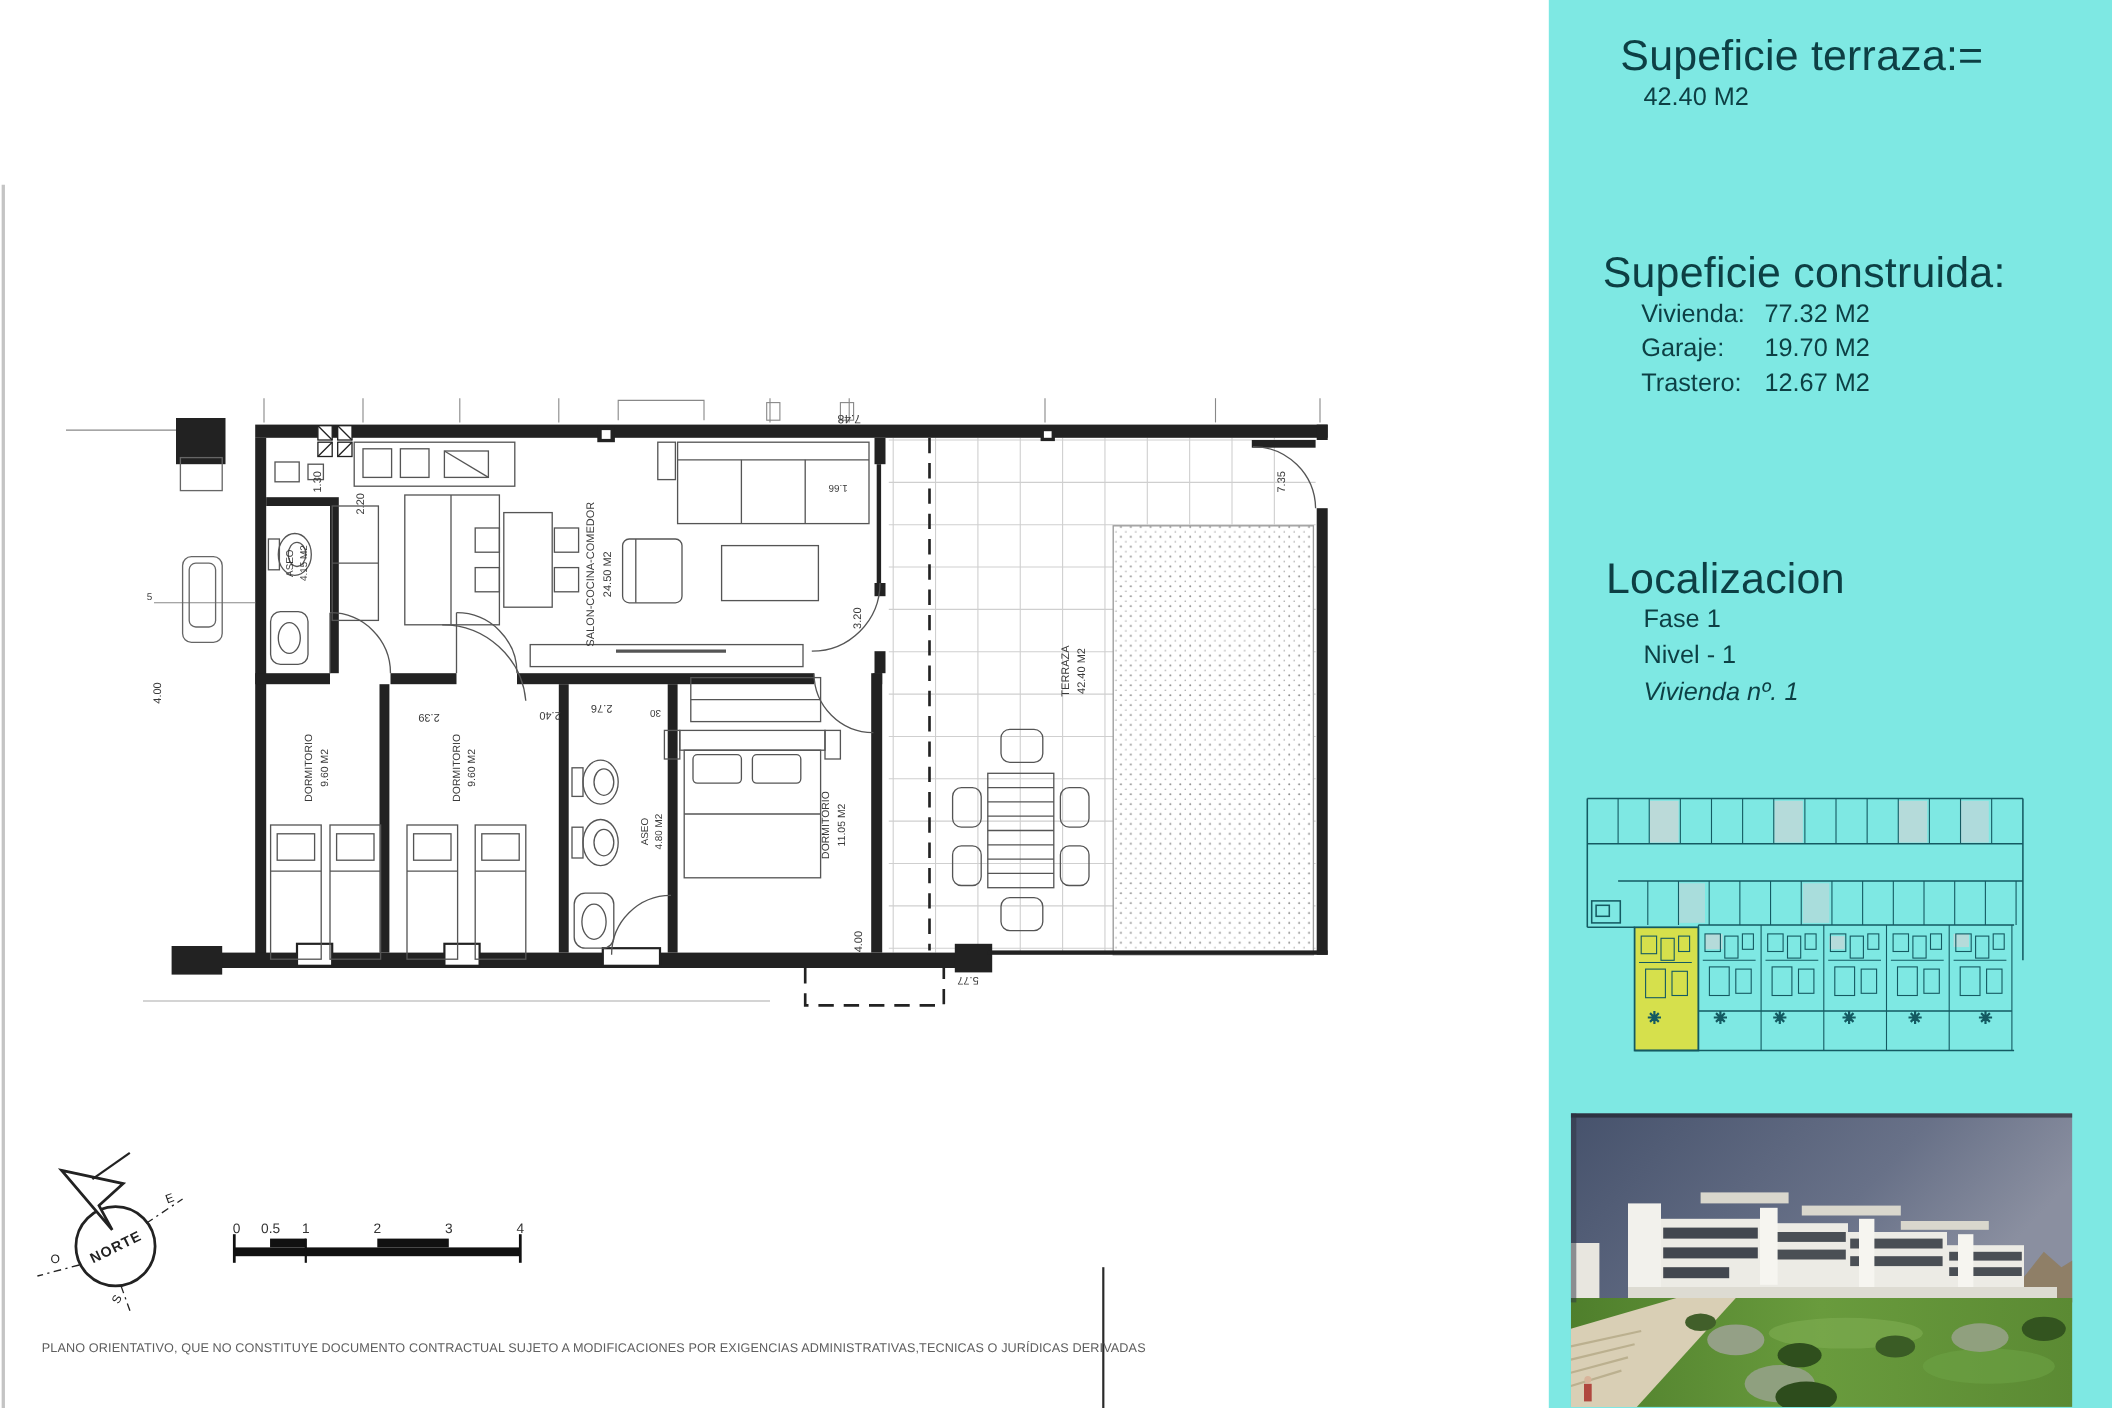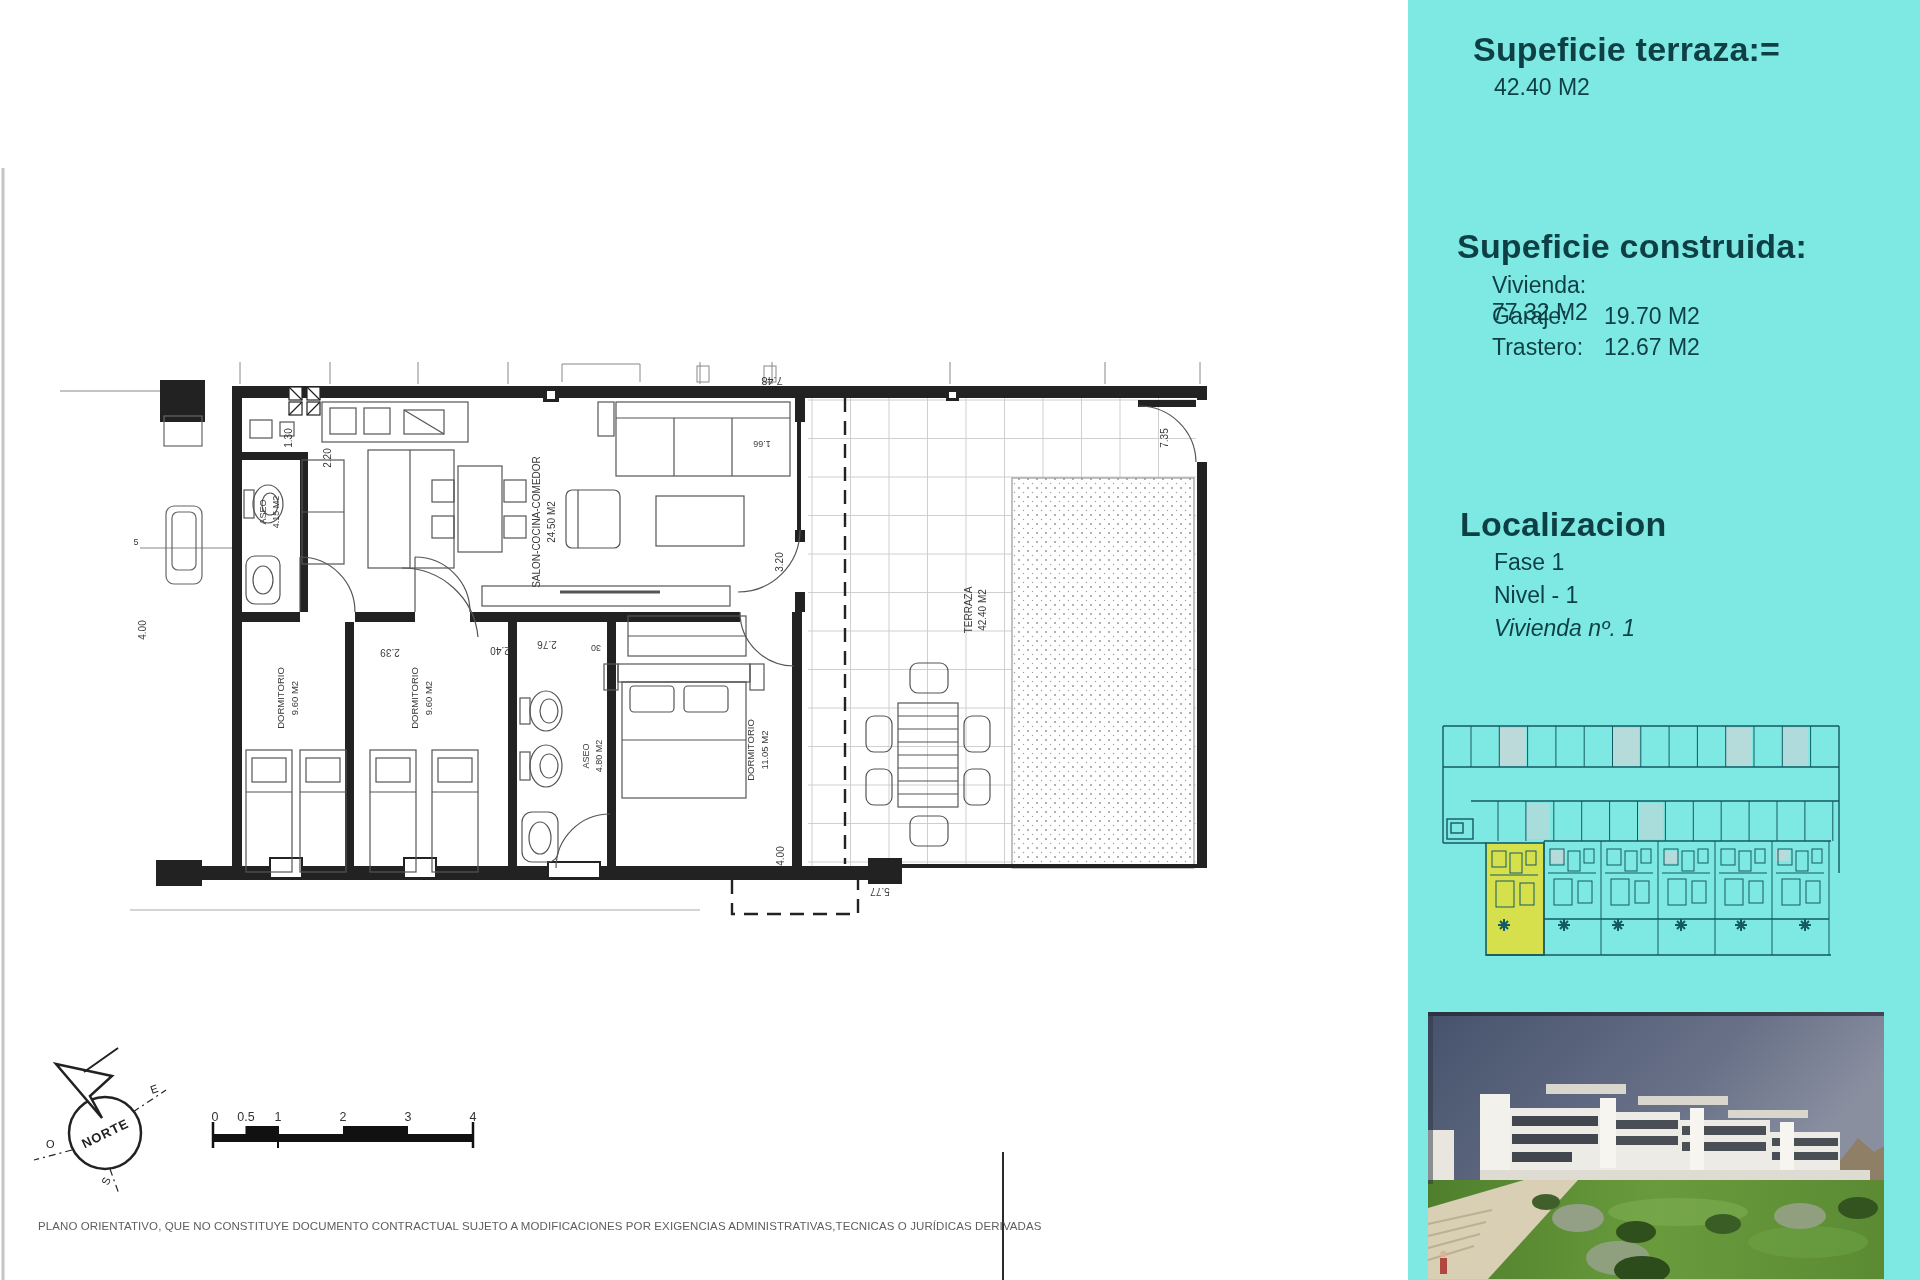--- a/index.html
+++ b/index.html
@@ -2,21 +2,21 @@
 <html style="--panel-bg: #7ee8e3; --panel-text: #0d3f44; --sp-line: #145a62; --sp-hl: #d6e04c;"><head>
 <meta charset="utf-8">
 <style>
   html,body{margin:0;padding:0;background:#ffffff;}
   #page{position:relative;width:1920px;height:1280px;overflow:hidden;background:#ffffff;
         font-family:"Liberation Sans",sans-serif;}
   #plan-svg{position:absolute;left:0;top:0;}
   
   #panel{position:absolute;left:1408px;top:0;width:512px;height:1280px;background:var(--panel-bg,#7ee8e3);}
   .p-abs{position:absolute;color:var(--panel-text,#0d3f44);}
-  .p-head{font-size:34px;font-weight:700;letter-spacing:0.2px;}
+  .p-head{font-size:39px;font-weight:400;letter-spacing:0.2px;}
   .p-sub{font-size:23px;font-weight:400;}
   .arearow{display:flex;}
   .arearow .lab{width:112px;}
   #site-plan-wrap{position:absolute;left:33px;top:723px;}
   #photo-wrap{position:absolute;left:20px;top:1012px;}
   
   #disclaimer{position:absolute;left:38px;top:1216px;width:965px;color:#5e5e5e;
     font-size:11.5px;line-height:21.5px;white-space:nowrap;letter-spacing:0.1px;}
   svg text{font-family:"Liberation Sans",sans-serif;}
 </style>
@@ -310,21 +310,21 @@
 
   <div id="disclaimer">
     <div>PLANO ORIENTATIVO, QUE NO CONSTITUYE DOCUMENTO CONTRACTUAL SUJETO A MODIFICACIONES POR EXIGENCIAS ADMINISTRATIVAS,TECNICAS O JURÍDICAS DERIVADAS</div>
   </div>
 
   <div id="panel">
     <div class="p-abs p-head" style="left:65px;top:30px;">Supeficie terraza:=</div>
     <div class="p-abs p-sub" style="left:86px;top:74px;">42.40 M2</div>
 
     <div class="p-abs p-head" style="left:49px;top:227px;">Supeficie construida:</div>
-    <div class="p-abs p-sub arearow" style="left:84px;top:272px;flex-direction:column;">
+    <div class="p-abs p-sub arearow" style="left:84px;top:272px;">
       <span class="lab">Vivienda:</span>
       <span>77.32 M2</span>
     </div>
     <div class="p-abs p-sub arearow" style="left:84px;top:303px;">
       <span class="lab">Garaje:</span>
       <span>19.70 M2</span>
     </div>
     <div class="p-abs p-sub arearow" style="left:84px;top:334px;">
       <span class="lab">Trastero:</span>
       <span>12.67 M2</span>

